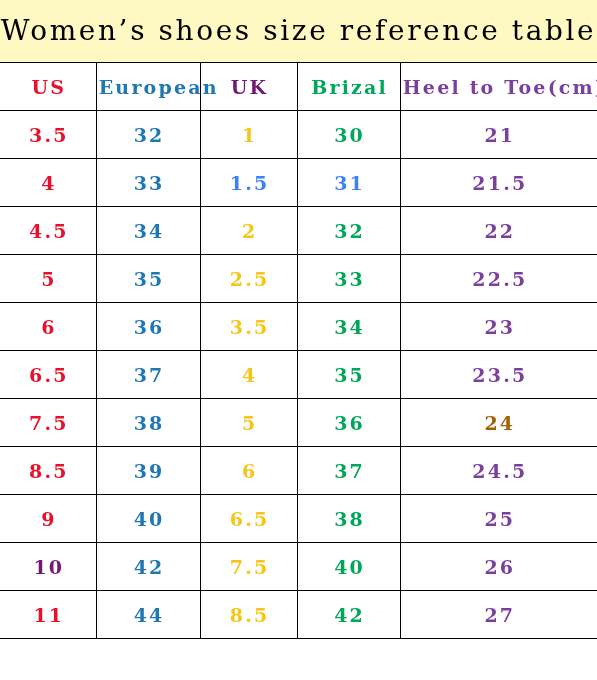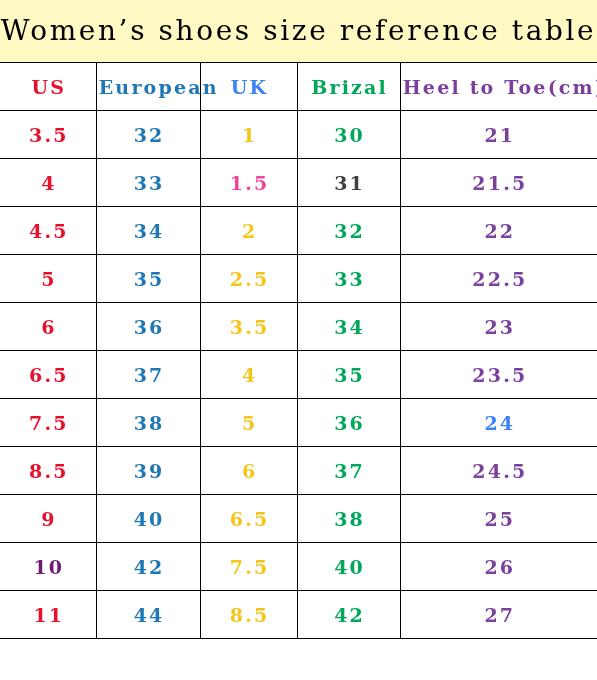--- a/index.html
+++ b/index.html
@@ -94,38 +94,38 @@
       <col class="c0">
         <col class="c1">
         <col class="c2">
         <col class="c3">
         <col class="c4">
     </colgroup>
     <thead>
       <tr id="header-row">
           <th style="color: rgb(232, 17, 45);">US</th>
           <th style="color: rgb(31, 119, 180);">European</th>
-          <th style="color: #3b82f6;">UK</th>
+          <th style="color: #701a75;">UK</th>
           <th style="color: rgb(0, 166, 90);">Brizal</th>
           <th style="color: rgb(123, 63, 157);">Heel to Toe(cm)</th>
         </tr>
     </thead>
     <tbody id="table-body">
         <tr>
           <td style="color: rgb(232, 17, 45);">3.5</td>
           <td style="color: rgb(31, 119, 180);">32</td>
           <td style="color: rgb(245, 197, 24);">1</td>
           <td style="color: rgb(0, 166, 90);">30</td>
           <td style="color: rgb(123, 63, 157);">21</td>
         </tr>
         <tr>
           <td style="color: rgb(232, 17, 45);">4</td>
           <td style="color: rgb(31, 119, 180);">33</td>
-          <td style="color: #ec4899;">1.5</td>
-          <td style="color: #404040;">31</td>
+          <td style="color: #3b82f6;">1.5</td>
+          <td style="color: #3b82f6;">31</td>
           <td style="color: rgb(123, 63, 157);">21.5</td>
         </tr>
         <tr>
           <td style="color: rgb(232, 17, 45);">4.5</td>
           <td style="color: rgb(31, 119, 180);">34</td>
           <td style="color: rgb(245, 197, 24);">2</td>
           <td style="color: rgb(0, 166, 90);">32</td>
           <td style="color: rgb(123, 63, 157);">22</td>
         </tr>
         <tr>
@@ -147,21 +147,21 @@
           <td style="color: rgb(31, 119, 180);">37</td>
           <td style="color: rgb(245, 197, 24);">4</td>
           <td style="color: rgb(0, 166, 90);">35</td>
           <td style="color: rgb(123, 63, 157);">23.5</td>
         </tr>
         <tr>
           <td style="color: rgb(232, 17, 45);">7.5</td>
           <td style="color: rgb(31, 119, 180);">38</td>
           <td style="color: rgb(245, 197, 24);">5</td>
           <td style="color: rgb(0, 166, 90);">36</td>
-          <td style="color: #3b82f6;">24</td>
+          <td style="color: #a16207;">24</td>
         </tr>
         <tr>
           <td style="color: rgb(232, 17, 45);">8.5</td>
           <td style="color: rgb(31, 119, 180);">39</td>
           <td style="color: rgb(245, 197, 24);">6</td>
           <td style="color: rgb(0, 166, 90);">37</td>
           <td style="color: rgb(123, 63, 157);">24.5</td>
         </tr>
         <tr>
           <td style="color: rgb(232, 17, 45);">9</td>

